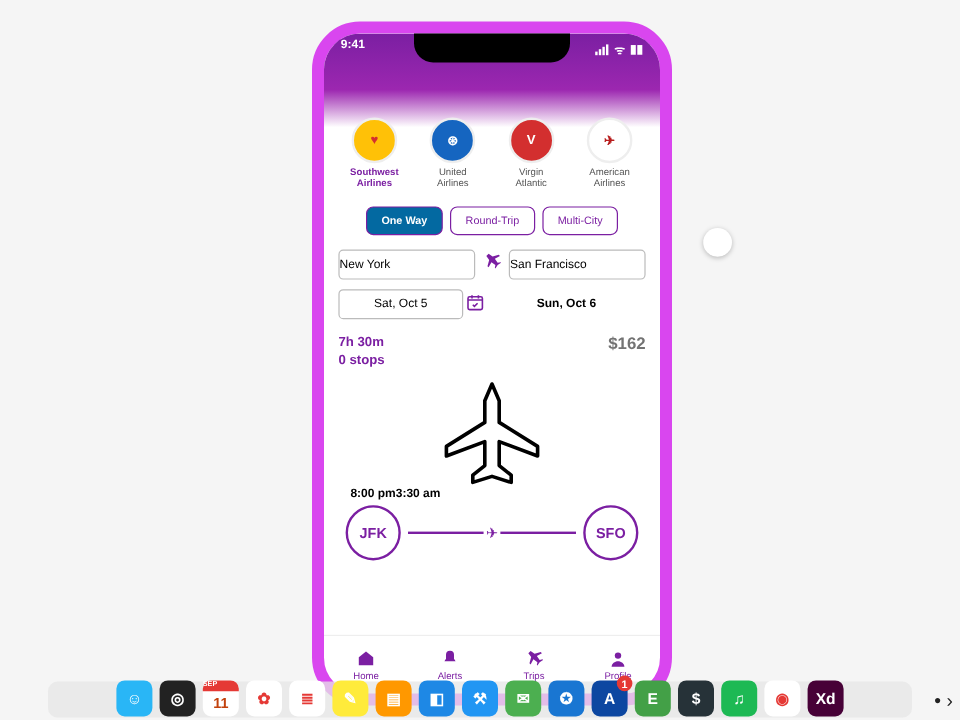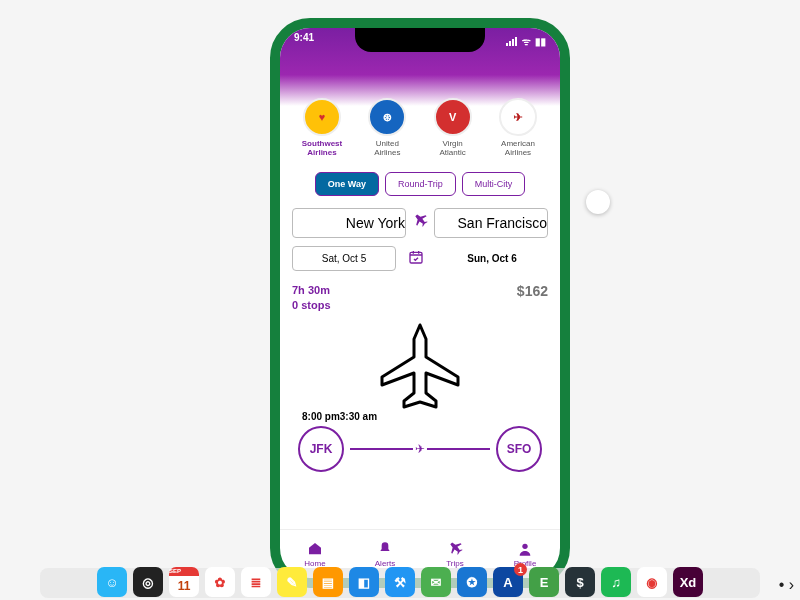--- a/index.html
+++ b/index.html
@@ -1,40 +1,40 @@
 <!DOCTYPE html>
 <html><head>
 <meta charset="utf-8">
 <style>
   html,body{margin:0;padding:0;width:800px;height:600px;background:#f5f5f5;font-family:-apple-system,Helvetica,Arial,sans-serif;overflow:hidden}
   .stage{position:relative;width:800px;height:600px}
   
-  .phone{position:absolute;left:270px;top:18px;width:280px;height:550px;background:#fff;border:10px solid #15803d;border-radius:40px;overflow:hidden}
+  .phone{position:absolute;left:260px;top:18px;width:280px;height:550px;background:#fff;border:10px solid #d946ef;border-radius:40px;overflow:hidden}
   .notch{position:absolute;top:-2px;left:50%;transform:translateX(-50%);width:130px;height:26px;background:#000;border-bottom-left-radius:16px;border-bottom-right-radius:16px;z-index:5}
   .statusbar{position:absolute;top:4px;left:0;right:0;height:18px;color:#fff;font-size:10px;font-weight:600;z-index:4;display:flex;justify-content:space-between;padding:0 14px}
   .statusbar .right{display:flex;align-items:center;gap:4px}
   .sig{width:12px;height:8px;display:inline-block}
   .sig span{display:inline-block;width:2px;background:#fff;margin-right:1px}
   .header-grad{position:absolute;top:0;left:0;right:0;height:78px;background:linear-gradient(180deg,#7B1FA2 0%,#9C27B0 60%,#fff 100%)}
   .content{position:absolute;top:64px;left:0;right:0;bottom:48px;padding:0 12px;box-sizing:border-box}
   
   .airlines{display:flex;justify-content:space-between;margin-top:6px}
   .airline{display:flex;flex-direction:column;align-items:center;width:60px;gap:4px}
   .al-logo{width:34px;height:34px;border-radius:50%;display:flex;align-items:center;justify-content:center;font-size:11px;font-weight:700;color:#fff;border:2px solid #eee}
   .al-name{font-size:8px;text-align:center;line-height:1.1;color:#555}
   .al-name.active{color:#7B1FA2;font-weight:700}
   
   .pills{display:flex;gap:6px;margin-top:14px;justify-content:center}
   .pill{font-size:9px;padding:6px 12px;border-radius:6px;border:1px solid #7B1FA2;color:#7B1FA2;background:#fff}
   .pill.active{background:#0369a1;color:#fff;font-weight:600}
   
   .route{display:flex;align-items:center;gap:6px;margin-top:12px}
-  .route .box{flex:1;border:1px solid #bbb;border-radius:4px;text-align:right;font-size:14px;padding:6px 0}
+  .route .box{flex:1;border:1px solid #bbb;border-radius:4px;text-align:left;font-size:10px;padding:6px 0}
   .route .plane{color:#7B1FA2}
-  .dates{display:flex;align-items:center;gap:12px;margin-top:8px}
+  .dates{display:flex;align-items:center;gap:2px;margin-top:8px}
   .dates .box{width:102px;border:1px solid #bbb;border-radius:4px;text-align:center;font-size:10px;padding:6px 0}
   .dates .cal{color:#7B1FA2;font-size:14px}
   .dates .ret{flex:1;text-align:center;font-size:10px;font-weight:700}
   .summary{display:flex;justify-content:space-between;margin-top:12px;font-size:11px}
   .summary .left{color:#7B1FA2;font-weight:600;line-height:1.4}
   .summary .price{color:#737373;font-weight:700;font-size:14px}
   .bigplane{display:flex;justify-content:center;margin-top:2px}
   .times{display:flex;justify-content:flex-start;font-size:10px;font-weight:600;margin-top:-4px;padding:0 10px}
   .codes{display:flex;align-items:center;justify-content:space-between;margin-top:4px;padding:0 6px}
   .codecirc{width:42px;height:42px;border:2px solid #7B1FA2;border-radius:50%;display:flex;align-items:center;justify-content:center;color:#7B1FA2;font-weight:700;font-size:12px}

